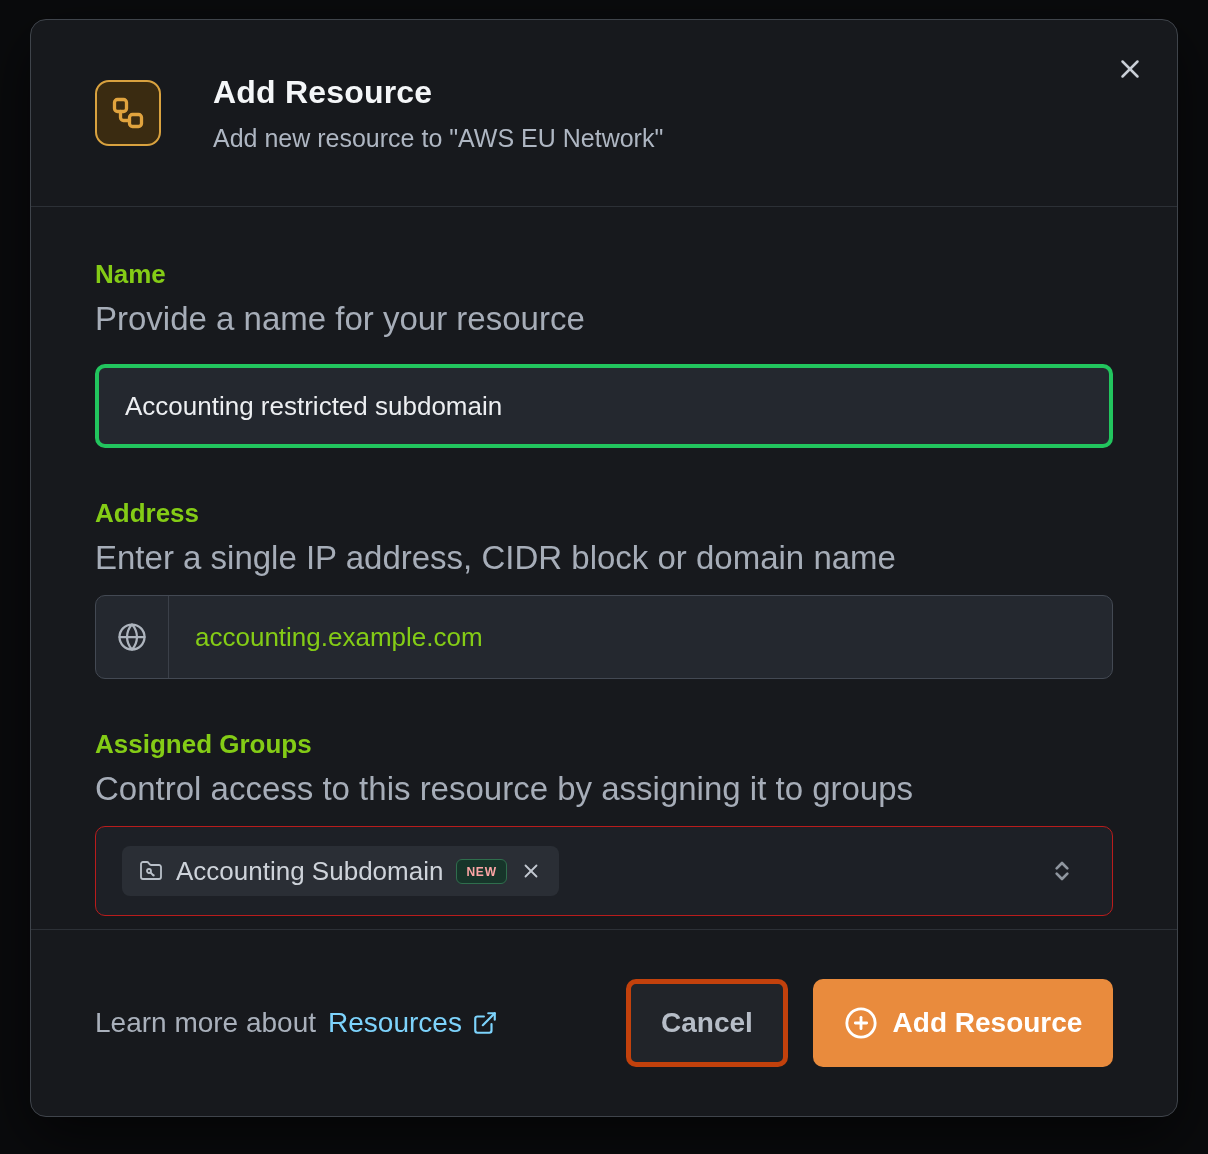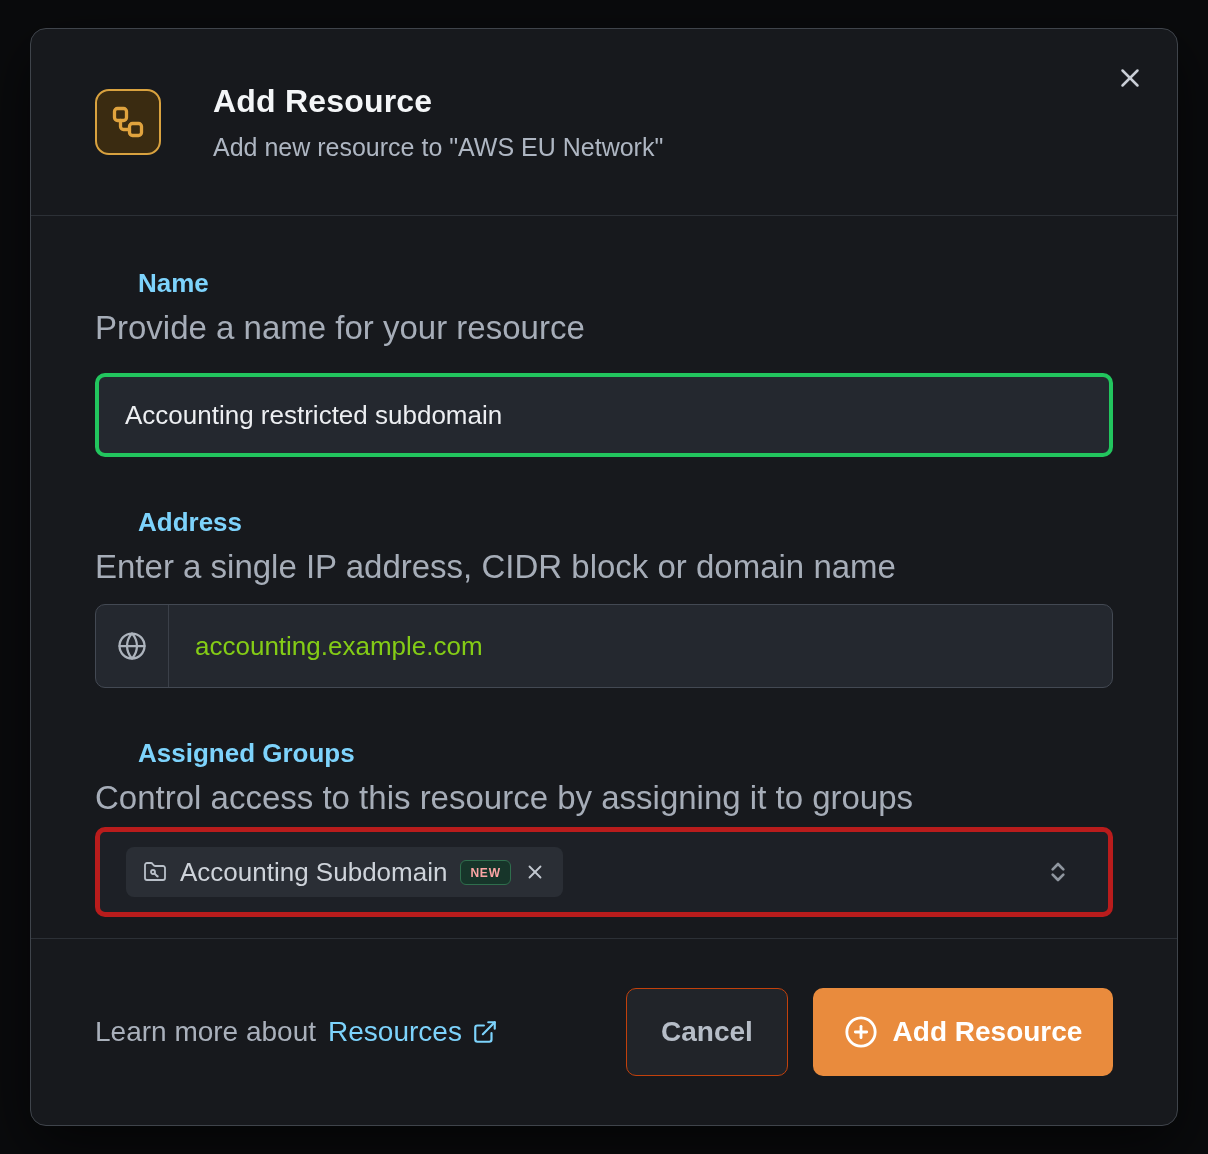--- a/index.html
+++ b/index.html
@@ -6,21 +6,21 @@
   html, body { width: 1208px; height: 1154px; }
   body {
     background: #0a0b0d;
     font-family: "Liberation Sans", sans-serif;
     position: relative;
     overflow: hidden;
     color: #e7eaee;
   }
   .modal {
     position: absolute;
-    left: 30px; top: 28px;
+    left: 30px; top: 19px;
     width: 1148px; height: 1098px;
     background: #17191d;
     border: 1px solid #3f444b;
     border-radius: 16px;
     display: flex;
     flex-direction: column;
     box-shadow: 0 20px 60px rgba(0,0,0,0.6);
   }
   
   .modal-header {
@@ -61,22 +61,21 @@
     display: flex; align-items: center; justify-content: center;
     cursor: pointer;
     color: #c9ced6;
   }
   
   .modal-body { flex: 1 1 auto; padding: 2px 64px 0; }
   .section { margin-top: 50px; }
   .section-label {
     font-size: 26px;
     font-weight: 700;
-    color: #7dd3fc;
-    margin-left: 43px;
+    color: #84cc16;
   }
   .section-desc {
     margin-top: 10px;
     font-size: 33px;
     color: #a6adb8;
   }
   .text-input {
     margin-top: 26px;
     width: 100%;
     height: 84px;
@@ -112,25 +111,25 @@
     background: transparent;
     border: none;
     outline: none;
     color: #84cc16;
     font-size: 26px;
     font-family: "Liberation Sans", sans-serif;
     padding: 0 26px;
   }
   
   .group-select {
-    margin-top: 10px;
+    margin-top: 18px;
     width: 100%;
     height: 90px;
     background: #1d2026;
-    border: 5px solid #b91c1c;
+    border: 1px solid #b91c1c;
     border-radius: 10px;
     display: flex;
     align-items: center;
     padding: 0 26px;
     position: relative;
     cursor: pointer;
   }
   .chip {
     height: 50px;
     background: #2a2e35;
@@ -199,21 +198,21 @@
     font-weight: 700;
     font-family: "Liberation Sans", sans-serif;
     cursor: pointer;
     display: inline-flex;
     align-items: center;
     justify-content: center;
   }
   .btn-cancel {
     width: 162px;
     background: #212429;
-    border: 1px solid #c2410c;
+    border: 5px solid #c2410c;
     color: #b6bdc7;
   }
   .btn-submit {
     width: 300px;
     margin-left: 25px;
     background: #e98b3d;
     border: none;
     color: #ffffff;
     gap: 15px;
   }

